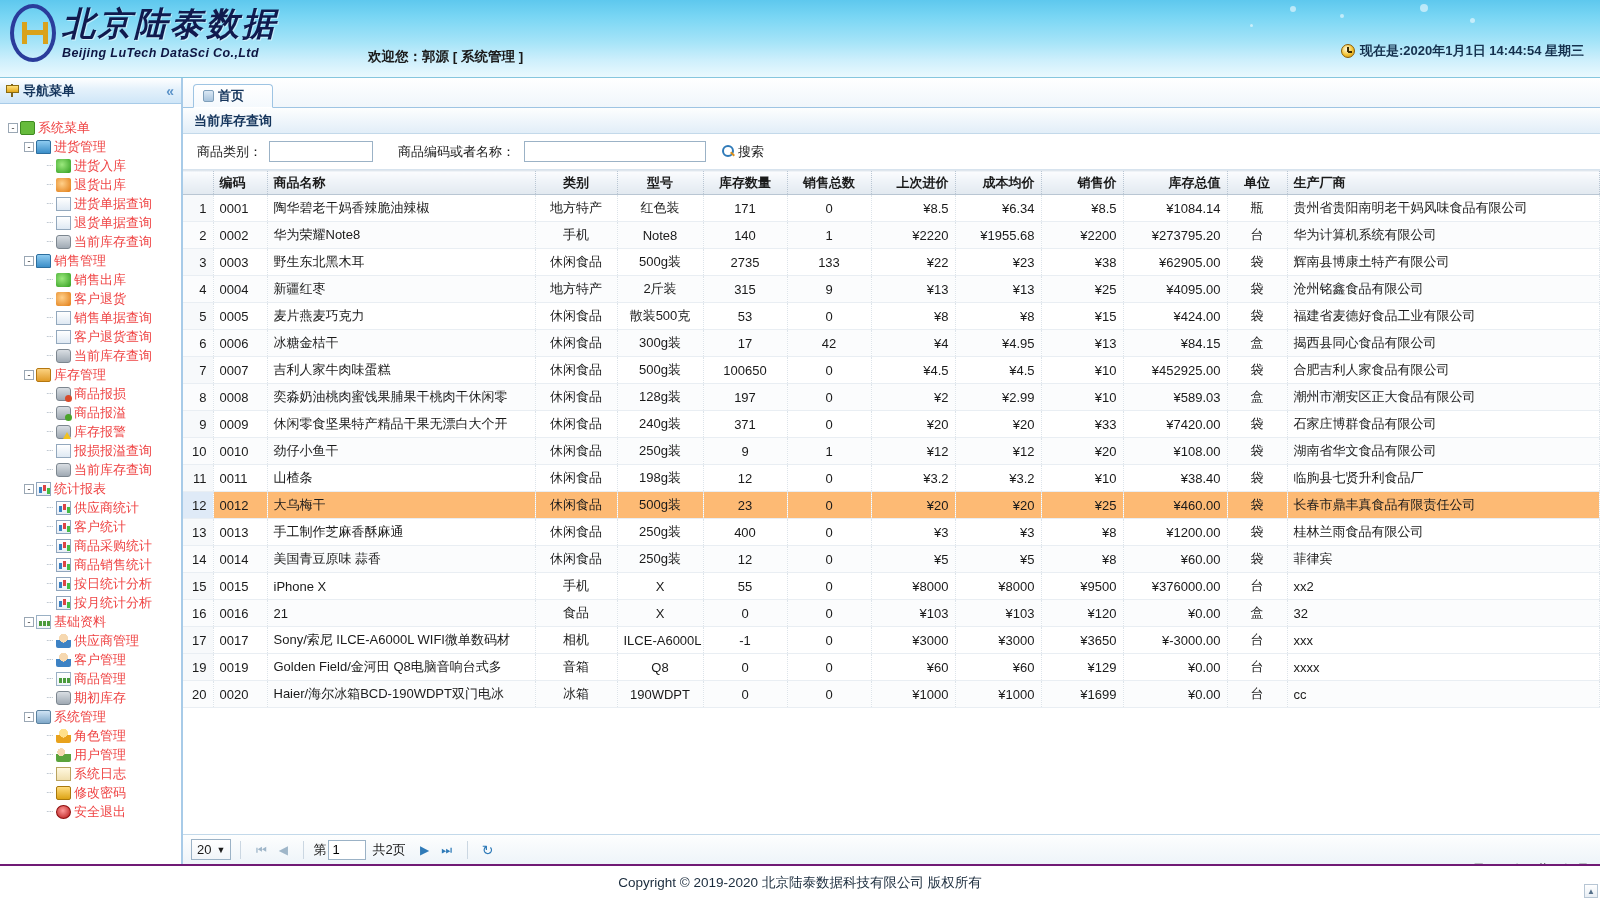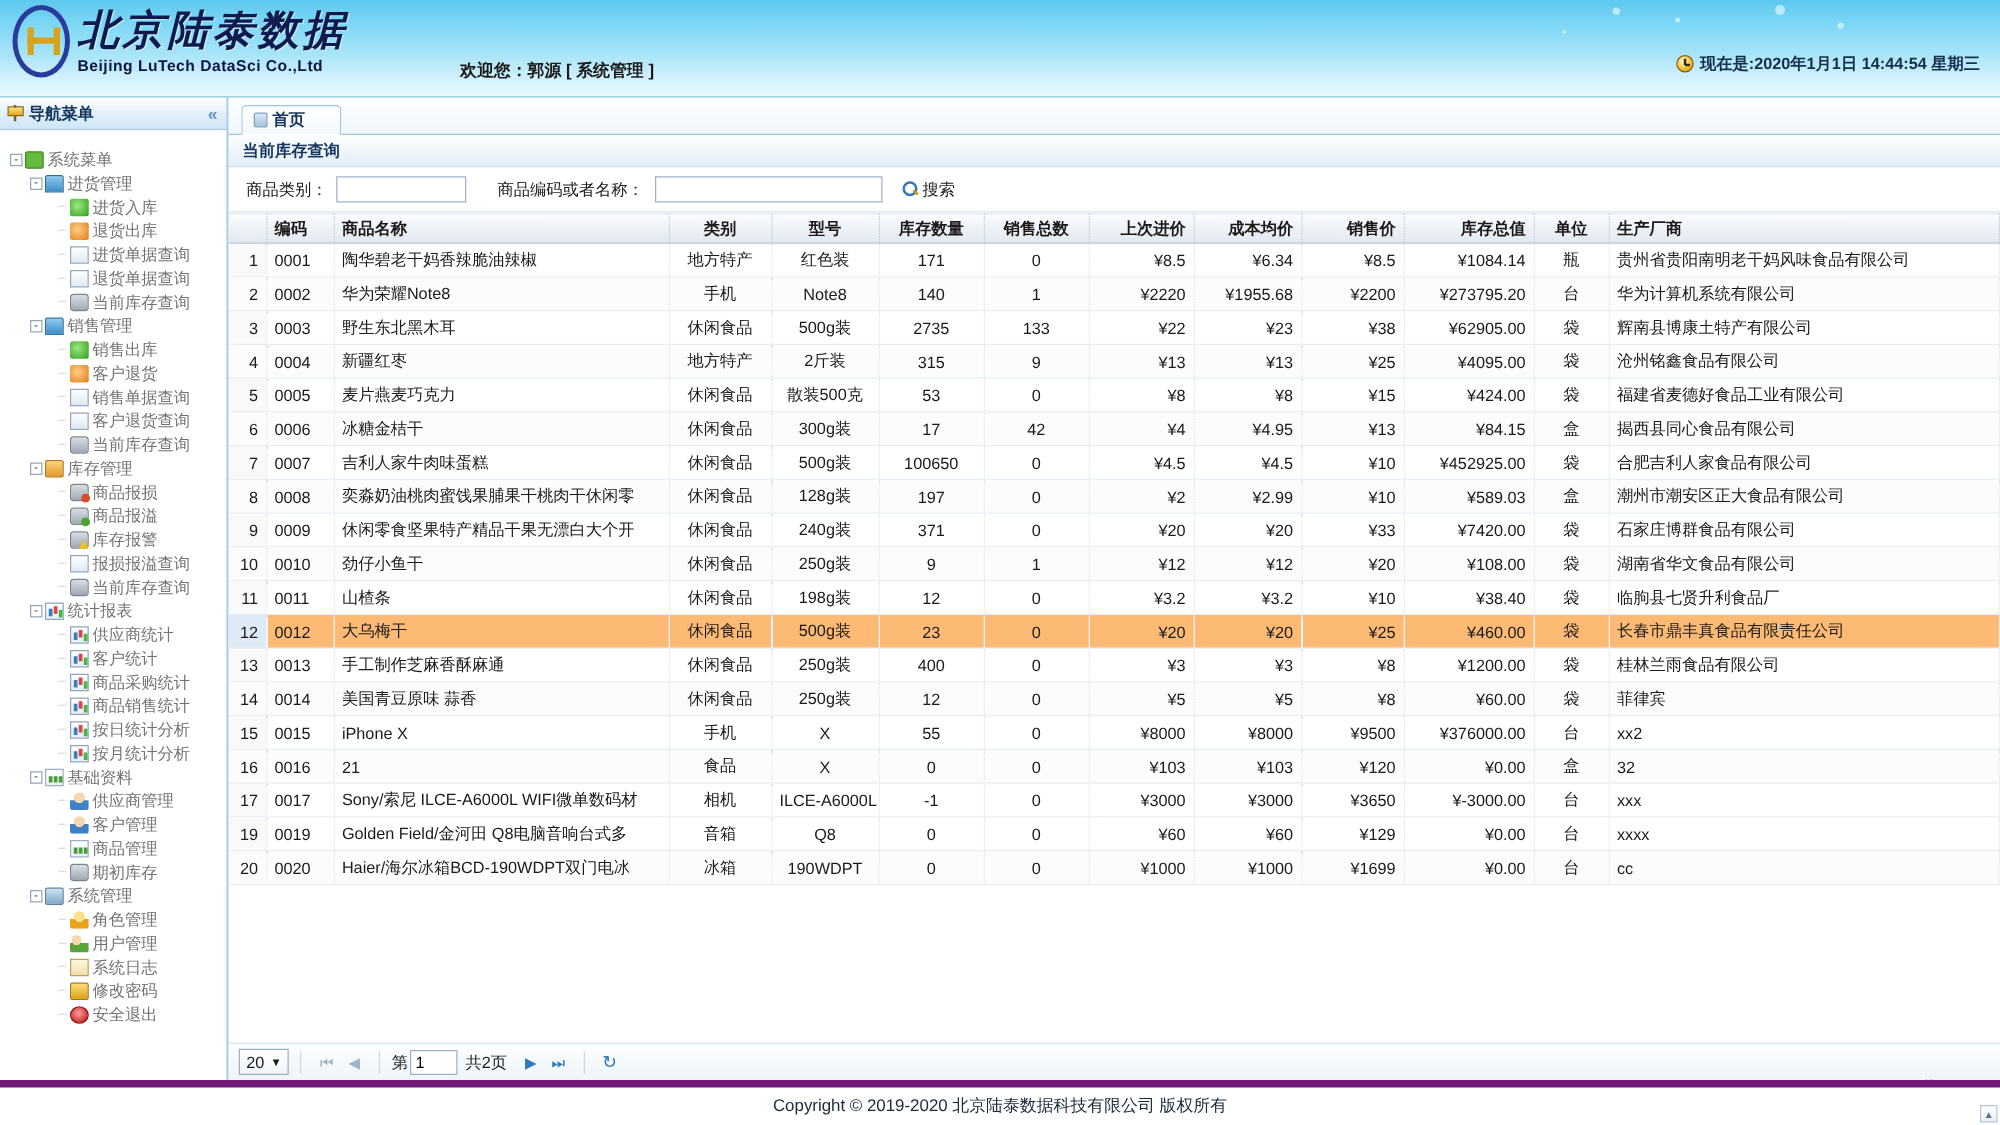--- a/index.html
+++ b/index.html
@@ -58,21 +58,21 @@
     box-shadow: 21px 0 0 0 #d9a21b;
   }
   .logo-text { display: flex; flex-direction: column; line-height: 1; }
   .logo-cn {
     font-family: "DejaVu Serif", "Liberation Serif", serif;
     font-size: 33px; font-weight: bold; font-style: italic;
     color: #101a4e; letter-spacing: 3px;
     text-shadow: 1px 1px 0 rgba(255,255,255,.5);
   }
   .logo-en {
-    font-size: 12.5px; font-weight: bold; 
+    font-size: 12.5px; font-weight: bold; font-style: italic;
     color: #0d1542; letter-spacing: .4px; margin-top: 7px;
   }
   .welcome {
     position: absolute; left: 368px; top: 48px;
     font-size: 13.5px; color: #1a1a1a; font-weight: bold;
   }
   .clock {
     position: absolute; right: 16px; top: 42px;
     display: flex; align-items: center; gap: 5px;
     font-size: 13px; color: #14304d; font-weight: bold;
@@ -130,21 +130,21 @@
     font-size: 13px;
   }
   .tnode { display: flex; align-items: center; height: 19px; white-space: nowrap; cursor: pointer; }
   .tnode .toggle {
     width: 10px; height: 10px; border: 1px solid #9aa7b4; background: #fff;
     font-size: 9px; line-height: 8px; text-align: center; color: #333;
     margin-right: 2px; flex: 0 0 10px; font-family: "DejaVu Sans Mono", monospace;
   }
   .tnode .dash { width: 12px; flex: 0 0 12px; color: #b9c3cd; font-size: 11px; text-align: center; }
   .tnode .ic { width: 15px; height: 14px; flex: 0 0 15px; margin-right: 3px; position: relative; }
-  .tnode .lbl { color: #737373; }
+  .tnode .lbl { color: #ef4444; }
   .lvl0 { padding-left: 8px; }
   .lvl1 { padding-left: 24px; }
   .lvl2 { padding-left: 44px; }
 
   
   .ic-puzzle { background: #66bb3c; border:1px solid #3f8a22; border-radius:2px; }
   .ic-folder-open { background: linear-gradient(to bottom,#8ecbf0,#3b8ec8); border:1px solid #2c6e9e; border-radius:2px 2px 0 0; }
   .ic-folder-orange { background: linear-gradient(to bottom,#fbd281,#e09b28); border:1px solid #b5770f; border-radius:2px; }
   .ic-green-arrow { background: radial-gradient(circle at 40% 40%, #9ce97e, #2f9c1e); border-radius:2px; }
   .ic-orange-arrow { background: radial-gradient(circle at 40% 40%, #ffd08a, #e07a12); border-radius:2px; }
@@ -284,21 +284,21 @@
   }
   .pg-total { margin-left: 4px; }
   .pg-right { margin-left: auto; color: #1a1a1a; margin-top: 40px; }
   .refresh-icon { color: #2f7ab8; font-size: 14px; }
 
   
   .footer {
     height: 36px; flex: 0 0 36px;
     display: flex; align-items: center; justify-content: center;
     background: #ffffff;
-    border-top: 6px solid #701a75;
+    border-top: 2px solid #701a75;
     font-size: 13.5px; color: #1a2b3c;
   }
   .scrollhint {
     position: absolute; right: 2px; bottom: 2px; width: 14px; height: 14px;
     border: 1px solid #b7c6d4; background: linear-gradient(to bottom,#fff,#e8eef4);
     font-size: 8px; color: #55708a; display: flex; align-items: center; justify-content: center;
   }
 </style>
 </head>
 <body>

